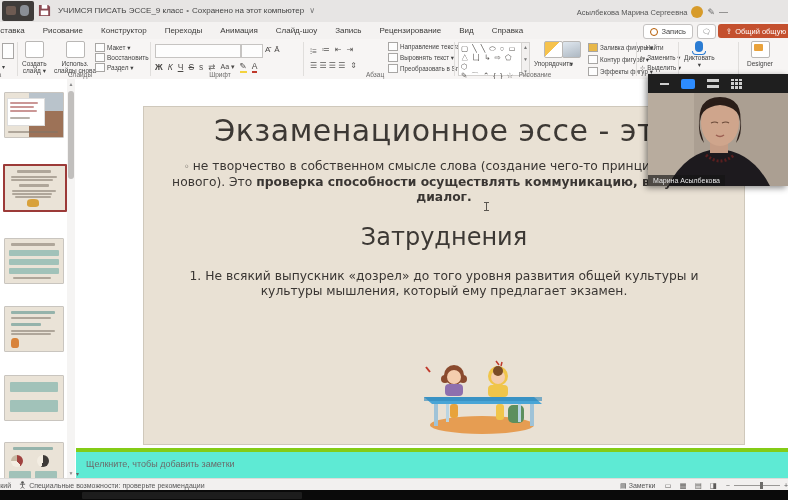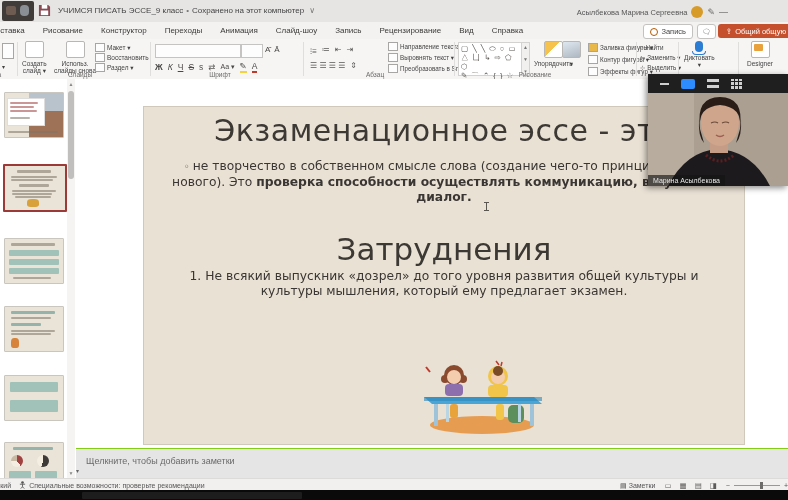--- a/index.html
+++ b/index.html
@@ -88,30 +88,30 @@
   .slide{position:absolute;left:67px;top:27px;width:600px;height:337px;background:#e9e1d4;border:1px solid #cfc8bb;
          font-family:"DejaVu Sans",sans-serif;color:#3a3633}
   .s-title{position:absolute;left:0;top:6px;width:100%;text-align:center;font-size:30px;font-weight:400;letter-spacing:.5px;color:#3c3834}
   .s-bullets{position:absolute;left:12px;top:52px;width:576px;text-align:center;font-size:12.3px;line-height:15.5px}
   .s-bullet{margin-bottom:9px}
   .s-bullet:before{content:"◦ ";font-size:10px}
   .s-bullet b{font-weight:700}
   .cursor-ibeam{position:absolute;left:342px;top:95px;width:1px;height:9px;background:#5a5650}
   .cursor-ibeam:before,.cursor-ibeam:after{content:"";position:absolute;left:-2px;width:5px;height:1px;background:#5a5650}
   .cursor-ibeam:after{bottom:0}
-  .s-head2{position:absolute;left:0;top:124px;width:100%;text-align:center;font-size:31px;font-weight:400;color:#3c3834}
+  .s-head2{position:absolute;left:0;top:116px;width:100%;text-align:center;font-size:24px;font-weight:400;color:#3c3834}
   .s-list{position:absolute;left:30px;top:162px;width:540px;font-size:12.3px;line-height:15px;text-align:center}
   .s-item{margin-bottom:1px}
   .s-item .num{margin-right:4px}
 
   
   .kids{position:absolute;left:268px;top:252px;width:140px;height:78px}
 
   
-  .notespanel{left:76px;top:448px;width:712px;height:30px;background:#e5e5e5;border-top:1px solid #84cc16}
+  .notespanel{left:76px;top:448px;width:712px;height:30px;background:#5eead4;border-top:4px solid #84cc16}
   .notes-text{position:absolute;left:10px;top:7px;font-size:9px;color:#6a6a6a}
   .splitter{position:absolute;left:0px;top:18px;font-size:6px;color:#666}
 
   
   .statusbar{left:0;top:478px;width:788px;height:12px;background:#f2f0ef;border-top:1px solid #dddbd9;font-size:7px;color:#555}
   .sb-left{position:absolute;left:-14px;top:2px;display:flex;gap:8px;align-items:center;white-space:nowrap}
   .sb-acc{display:flex;gap:3px;align-items:center}
   .sb-right{position:absolute;right:0px;top:2px;display:flex;gap:9px;align-items:center;white-space:nowrap}
   .viewicons{display:flex;gap:8px;font-size:7.5px;color:#5d5b59}
   .zoomline{display:flex;gap:4px;align-items:center}

